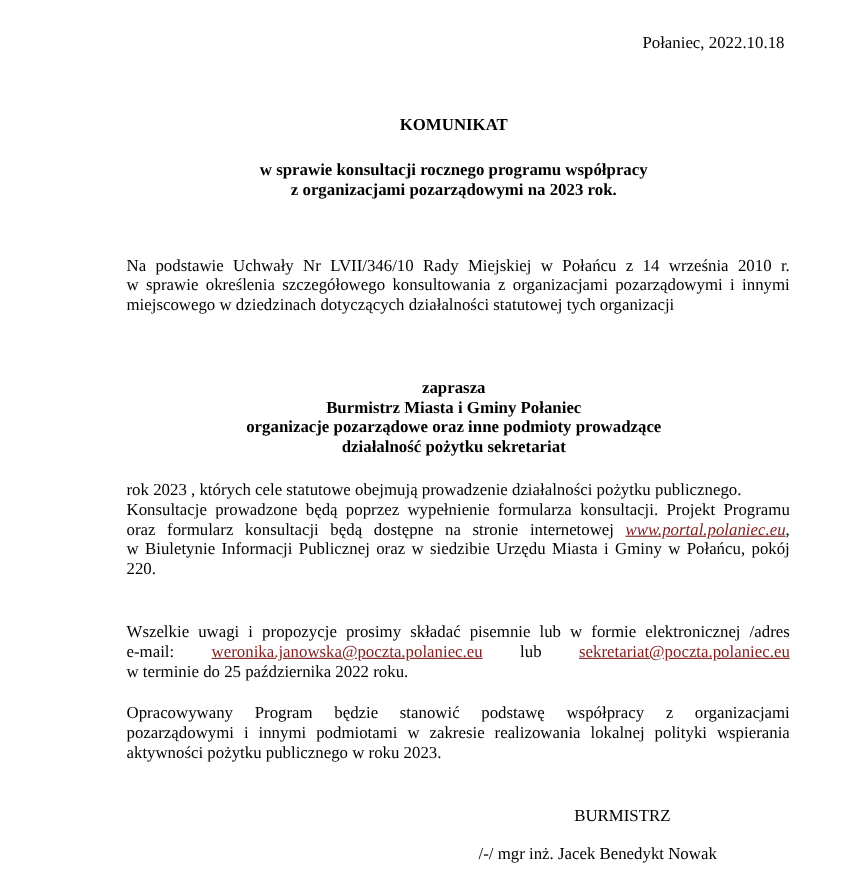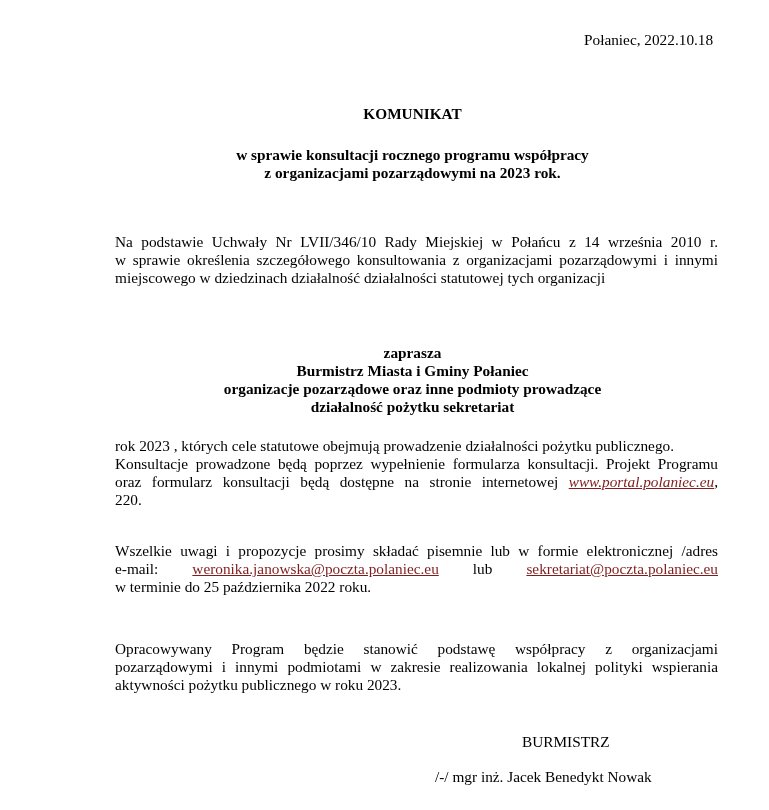--- a/index.html
+++ b/index.html
@@ -39,21 +39,21 @@
       text-align-last: justify;
       height: 18px;
     }
     .para .line.last {
       text-align-last: left;
     }
     .p1 { top: 233px; }
     .invite { left: 0; width: 769px; top: 344px; text-align: center; font-weight: bold; }
     .invite div { line-height: 18px; }
     .p2 { top: 437px; }
-    .p3 { top: 542px; }
+    .p3 { top: 566px; }
     .p4 { top: 640px; }
     a.link {
       color: #7f1d1d;
       text-decoration: underline;
     }
     a.link.italic { font-style: italic; }
     .sig-title { left: 494px; top: 733px; }
     .sig-name { left: 407px; top: 768px; }
   </style>
 </head>
@@ -66,34 +66,35 @@
   <div class="abs title">KOMUNIKAT</div>
 
   <div class="abs subtitle">
     <div>w sprawie konsultacji rocznego programu współpracy</div>
     <div>z organizacjami pozarządowymi na 2023 rok.</div>
   </div>
 
   <div class="para p1">
     <span class="line">Na podstawie Uchwały Nr LVII/346/10 Rady Miejskiej w Połańcu z 14 września 2010 r.</span>
     <span class="line">w sprawie określenia szczegółowego konsultowania z organizacjami pozarządowymi i innymi</span>
-    <span class="line last">miejscowego w dziedzinach działalność działalności statutowej tych organizacji</span>
+    <span class="line last">miejscowego w dziedzinach dotyczących działalności statutowej tych organizacji</span>
   </div>
 
   <div class="abs invite">
     <div>zaprasza</div>
     <div>Burmistrz Miasta i Gminy Połaniec</div>
     <div>organizacje pozarządowe oraz inne podmioty prowadzące</div>
     <div>działalność pożytku sekretariat</div>
   </div>
 
   <div class="para p2">
     <span class="line last">rok 2023 , których cele statutowe obejmują prowadzenie działalności pożytku publicznego.</span>
     <span class="line">Konsultacje prowadzone będą poprzez wypełnienie formularza konsultacji. Projekt Programu</span>
     <span class="line"><span>oraz formularz konsultacji będą dostępne na stronie internetowej </span><a class="link italic" href="#">www.portal.polaniec.eu</a><span>,</span></span>
+    <span class="line">w Biuletynie Informacji Publicznej oraz w siedzibie Urzędu Miasta i Gminy w Połańcu, pokój</span>
     <span class="line last">220.</span>
   </div>
 
   <div class="para p3">
     <span class="line">Wszelkie uwagi i propozycje prosimy składać pisemnie lub w formie elektronicznej /adres</span>
     <span class="line"><span>e-mail:</span> <a class="link" href="#">weronika.janowska@poczta.polaniec.eu</a> <span>lub</span> <a class="link" href="#">sekretariat@poczta.polaniec.eu</a></span>
     <span class="line last">w terminie do 25 października 2022 roku.</span>
   </div>
 
   <div class="para p4">

